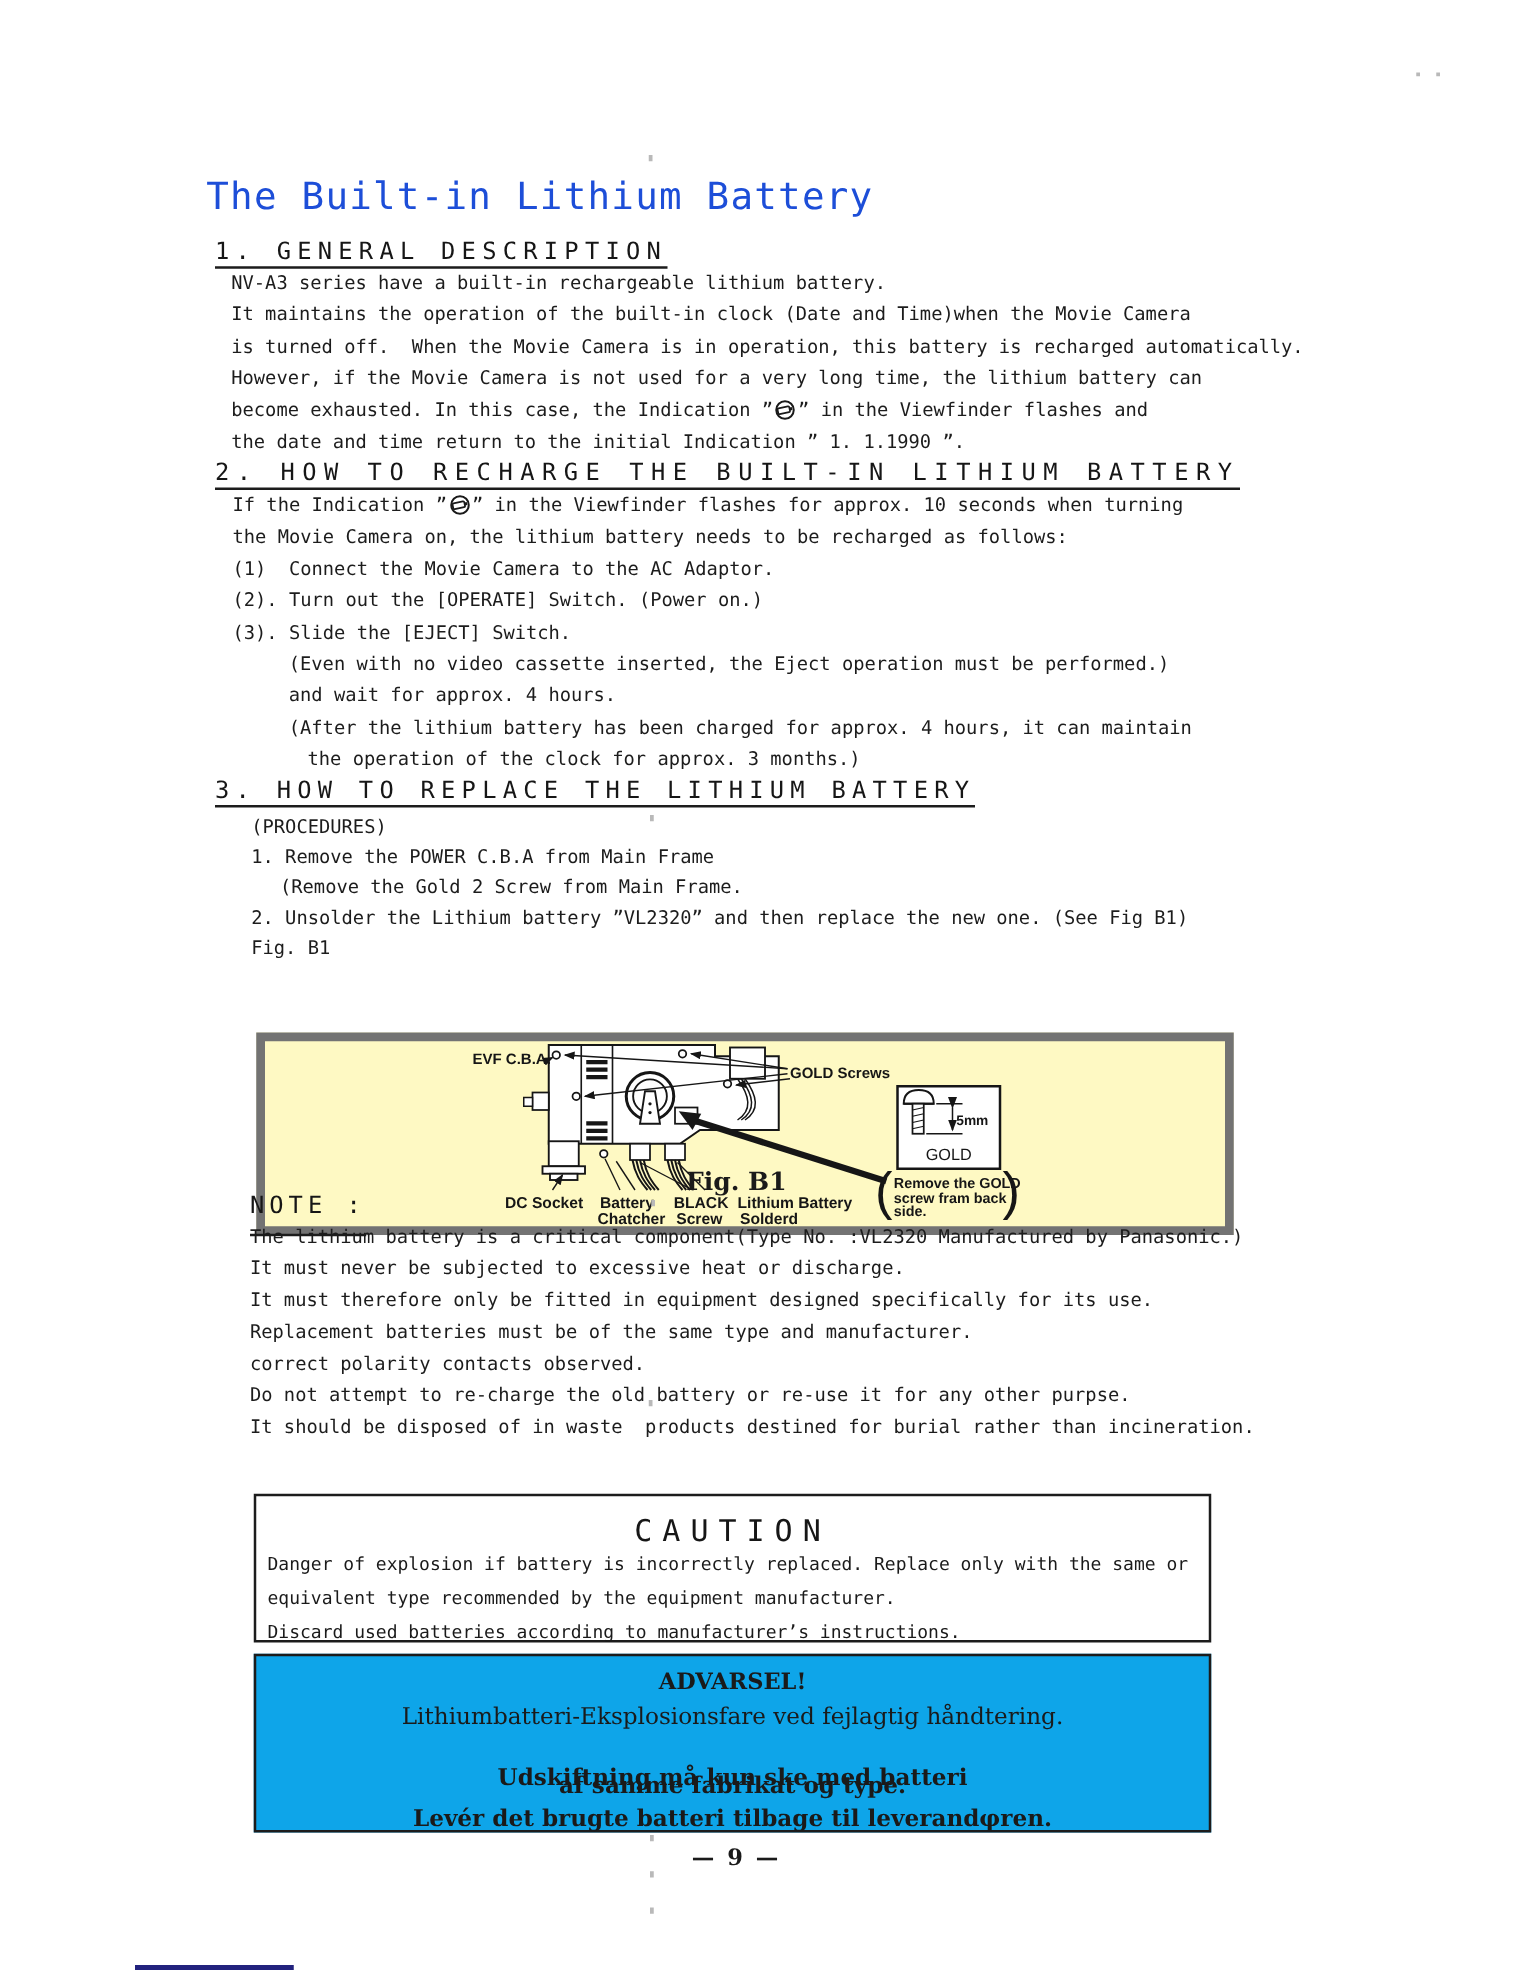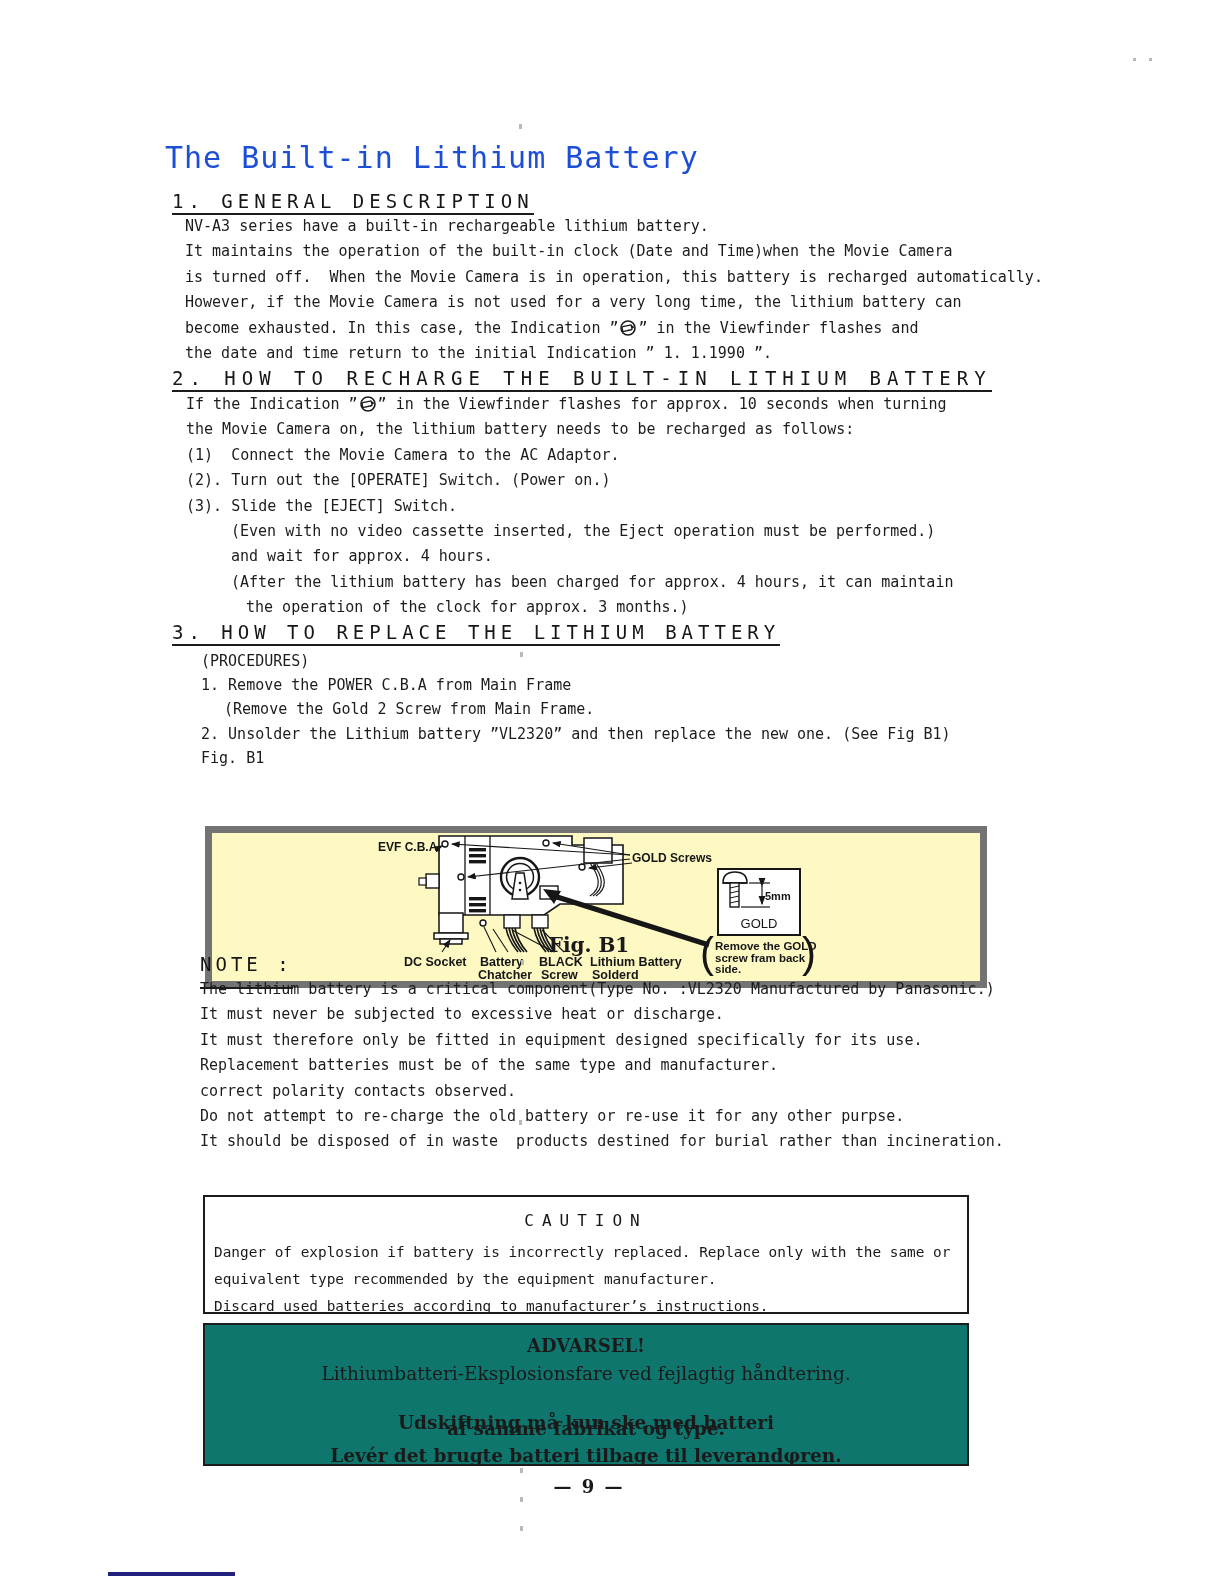--- a/index.html
+++ b/index.html
@@ -44,28 +44,28 @@
     border:7px solid #737373; box-sizing:content-box; background:#fef9c3;
   }
   .figcap { left:205px; top:933px; width:768px; text-align:center;
     font-size:20px; font-weight:bold; }
 
   .cautionbox {
     left:203px; top:1195px; width:762px; height:115px;
     border:2px solid #1c1c1c; background:#fff;
   }
   .caution-title { position:absolute; top:14px; left:0; width:100%;
-    text-align:center; font-size:16px; letter-spacing:8px; color:#161616; }
+    text-align:center; font-size:24px; letter-spacing:8px; color:#161616; }
   .caution-lines { position:absolute; top:42px; left:9px; right:4px;
     font-size:14.4px; line-height:26.8px; }
   .caution-lines .ln { white-space:pre; }
 
   .advbox {
     left:203px; top:1323px; width:762px; height:139px;
-    border:2px solid #1c1c1c; background:#0f766e; text-align:center;
+    border:2px solid #1c1c1c; background:#0ea5e9; text-align:center;
   }
   .adv-title { position:absolute; top:10px; left:0; width:100%;
     font-size:18px; font-weight:bold; }
   .adv-l { position:absolute; left:0; width:100%; font-size:18.5px; }
   .adv-bold { font-weight:bold; }
 
   .pagenum { left:205px; top:1476px; width:768px; text-align:center;
     font-size:18px; font-weight:bold; letter-spacing:2px; }
 
   .inkline { left:108px; top:1572px; width:127px; height:4px; background:#22227e; }

